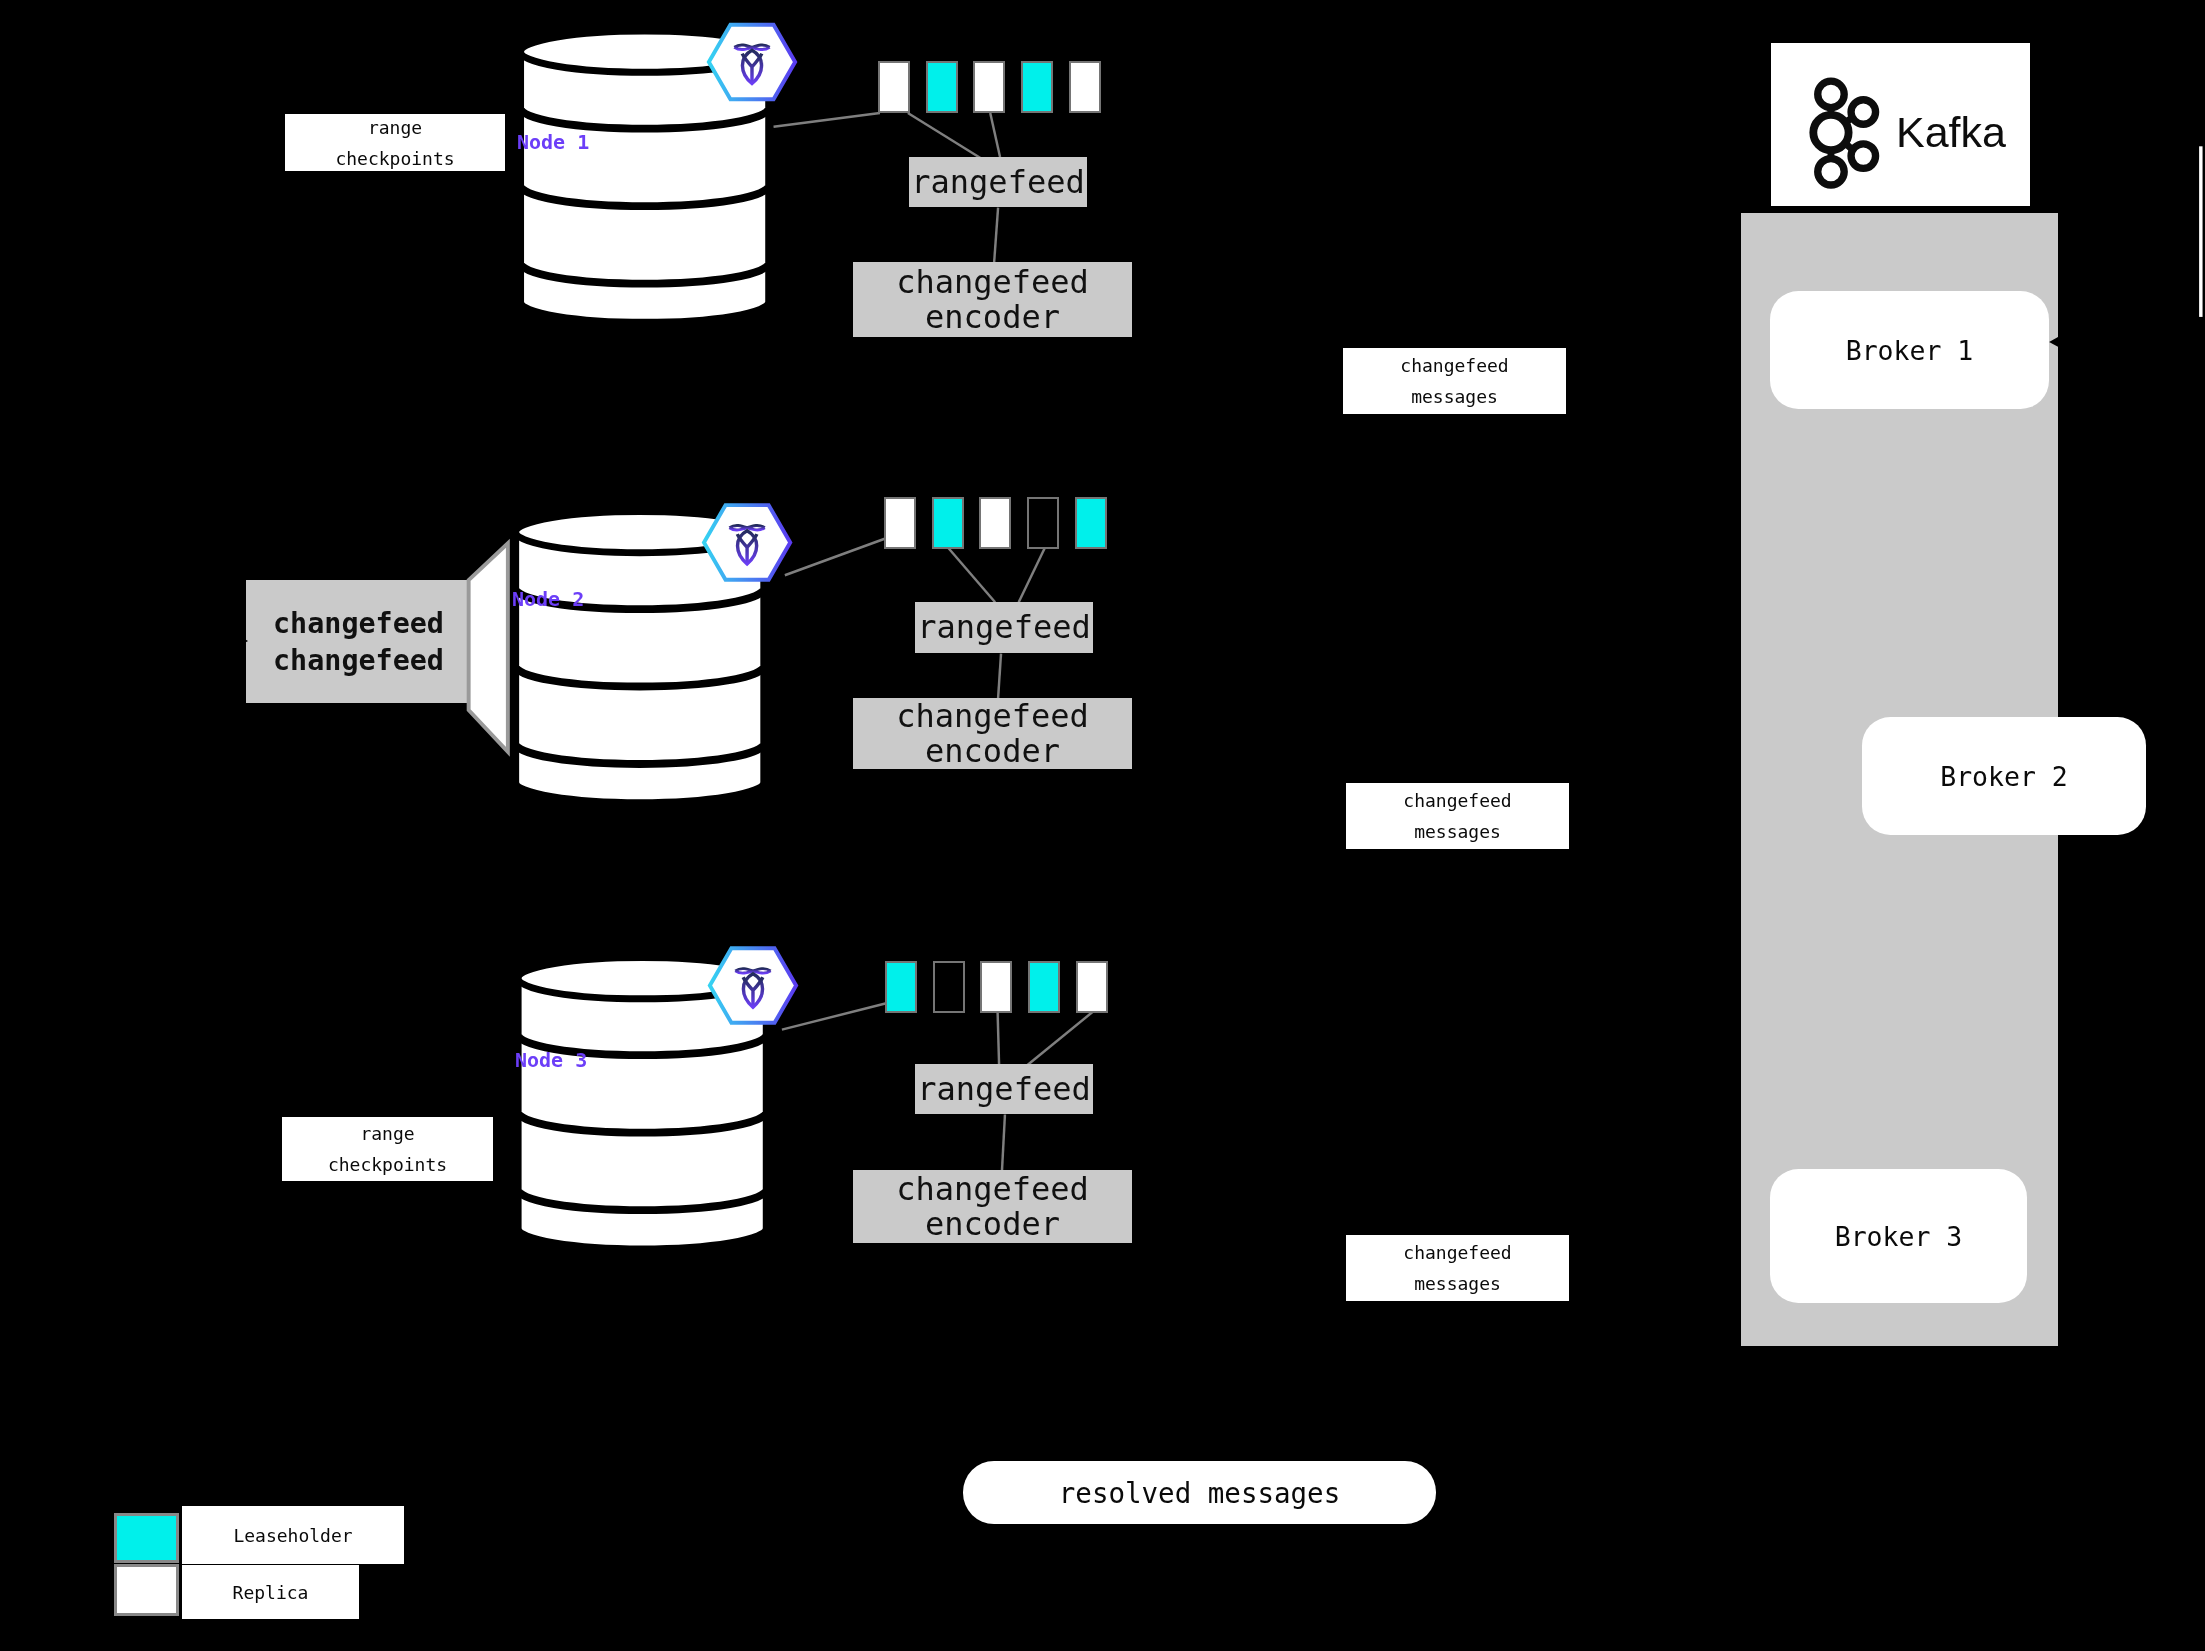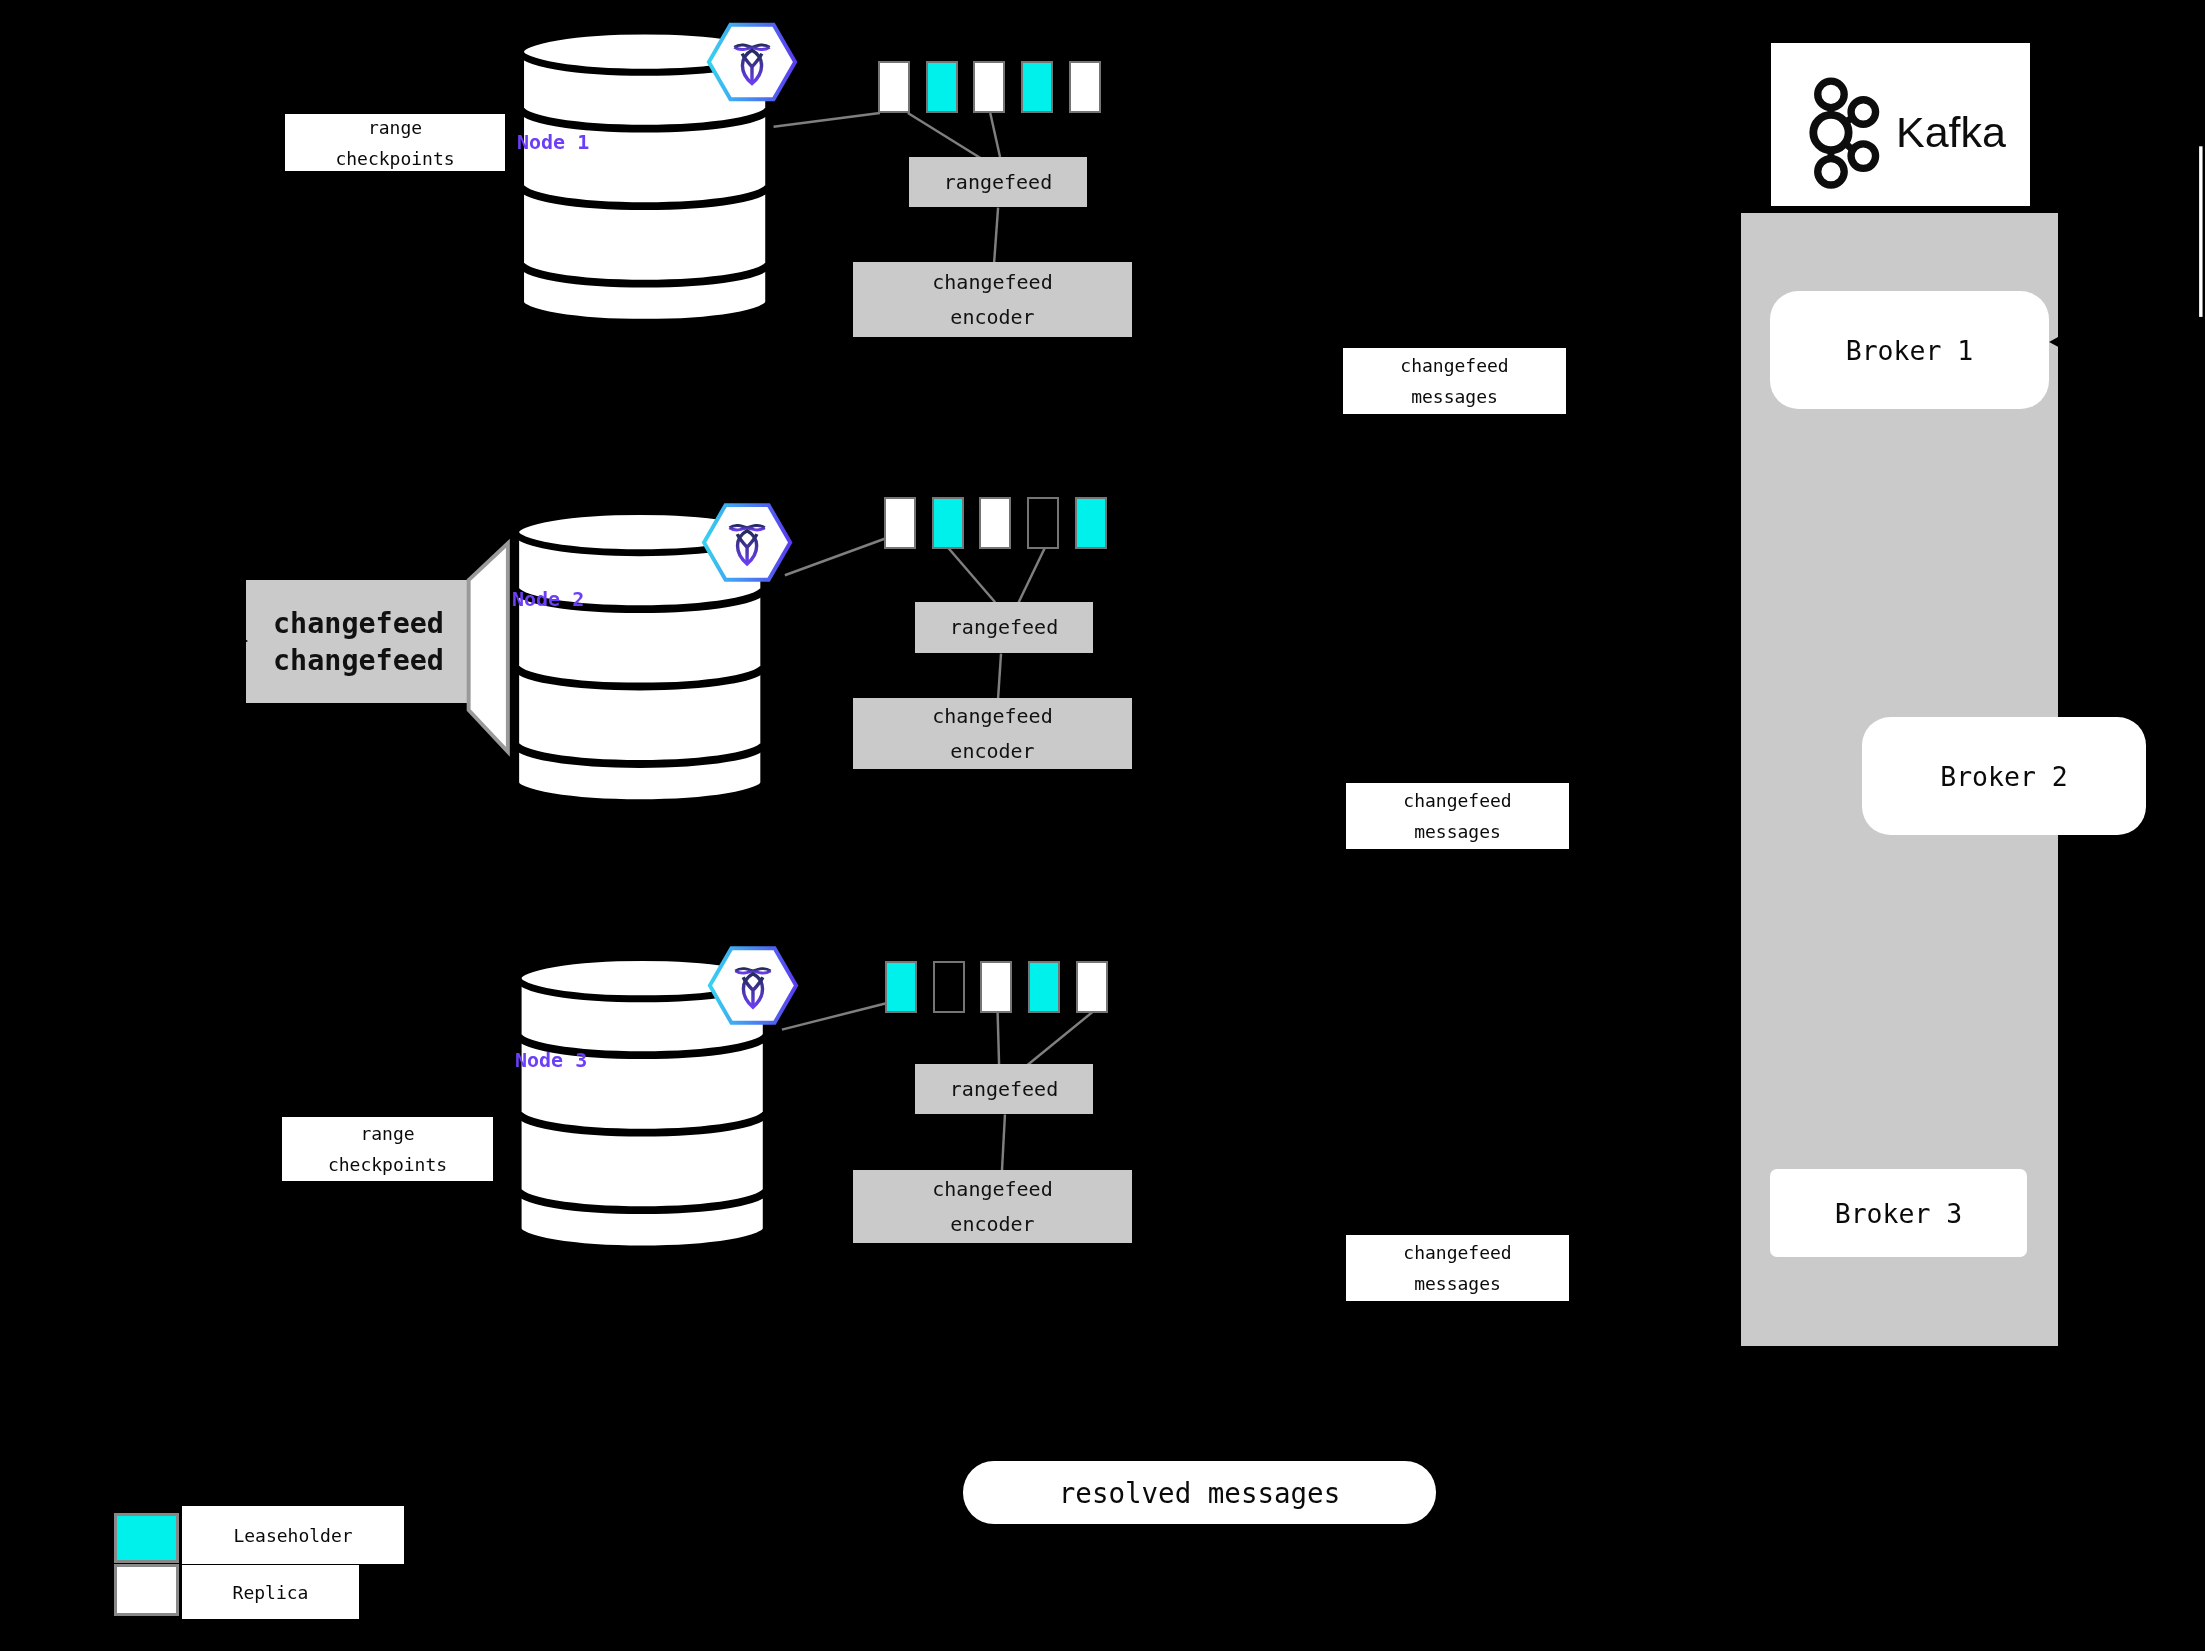--- a/index.html
+++ b/index.html
@@ -5,21 +5,21 @@
   html,body{margin:0;padding:0;background:#000;}
   #canvas{position:relative;width:2205px;height:1652px;background:#000;overflow:hidden;
           font-family:"DejaVu Sans Mono",monospace;}
   .abs{position:absolute;}
   .z1{z-index:1}.z4{z-index:4}
   svg.layer{position:absolute;left:0;top:0;z-index:3;pointer-events:none;}
   .center-col{display:flex;flex-direction:column;justify-content:center;align-items:center;text-align:center;}
   .whitebox{background:#fff;color:#0a0a0a;}
   .graybox{background:#cacaca;color:#111;}
   .lbl{font-size:18px;line-height:31px;}
-  .lbl-lg{font-size:20px;line-height:35px;}
+  .lbl-lg{font-size:32px;line-height:35px;}
   .node-name{color:#6C3EF8;font-weight:bold;font-size:20px;z-index:5;text-align:left;}
   .coord{font-weight:bold;font-size:28.4px;line-height:37px;}
   .range-row{display:flex;gap:15.7px;z-index:4;}
   .cell{width:32px;height:52px;border:2.9px solid #757575;box-sizing:border-box;background:#fff;}
   .cell[data-kind="leaseholder"]{background:#00F0EB;}
   .cell[data-kind="replica"]{background:#ffffff;}
   .cell[data-kind="empty"]{background:transparent;}
   .broker{background:#fff;border-radius:28.4px;color:#0a0a0a;font-size:26.5px;
           display:flex;align-items:center;justify-content:center;z-index:2;}
   .pill{background:#fff;border-radius:31px;color:#0a0a0a;font-size:27.5px;
@@ -39,21 +39,21 @@
   <div class="abs kafka-word" style="left:1875px;top:98px;width:152px;height:69px;z-index:5;">
     <span>Kafka</span>
   </div>
 
   <div class="abs broker" style="left:1770px;top:291px;width:279px;height:118px;">
     <span>Broker 1</span>
   </div>
   <div class="abs broker" style="left:1862px;top:717px;width:284px;height:118px;">
     <span>Broker 2</span>
   </div>
-  <div class="abs broker" style="left:1770px;top:1169px;width:257px;height:88px;border-radius:7px;">
+  <div class="abs broker" style="left:1770px;top:1169px;width:257px;height:134px;">
     <span>Broker 3</span>
   </div>
 
   <svg class="layer" width="2205" height="1652" viewBox="0 0 4498 3369">
     <defs>
       <linearGradient id="hexgrad" x1="0" y1="0" x2="1" y2="0">
         <stop offset="0" stop-color="#35D3F2"></stop>
           <stop offset="1" stop-color="#5A3BF0"></stop>
       </linearGradient>
       <linearGradient id="crgrad" x1="0" y1="0" x2="0" y2="1">

